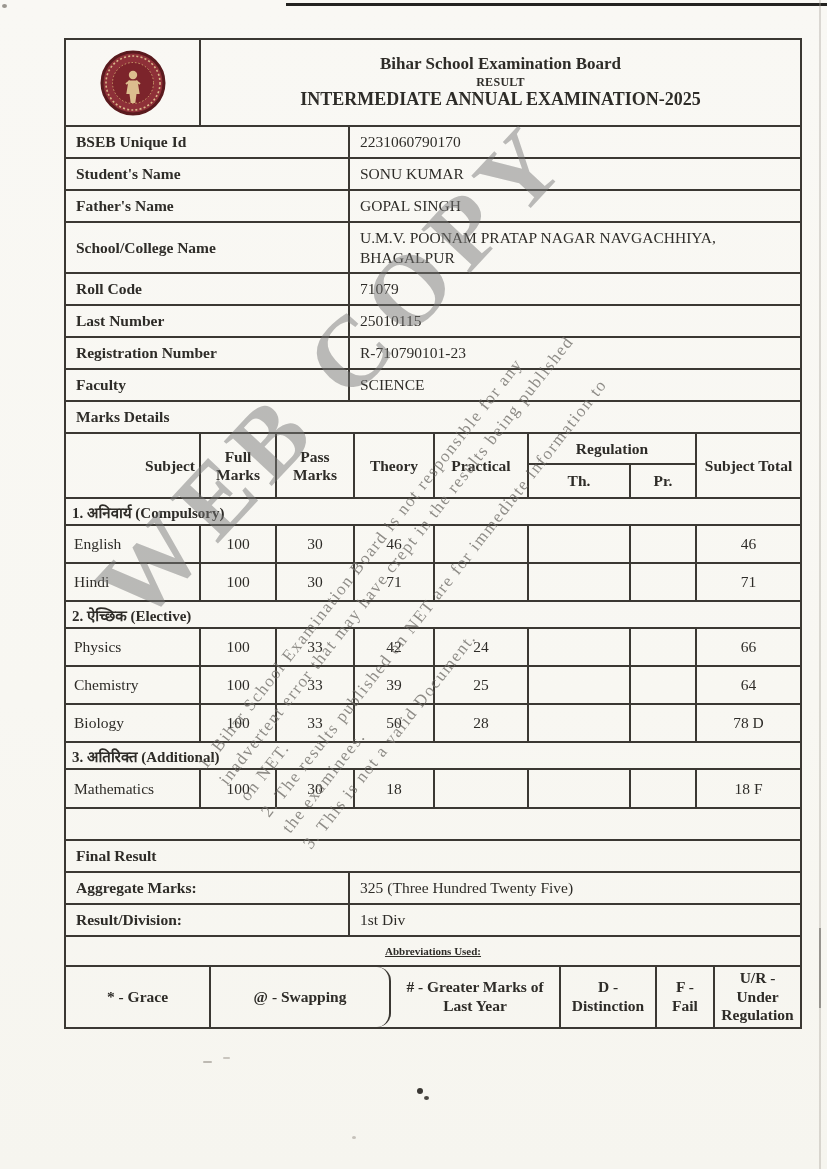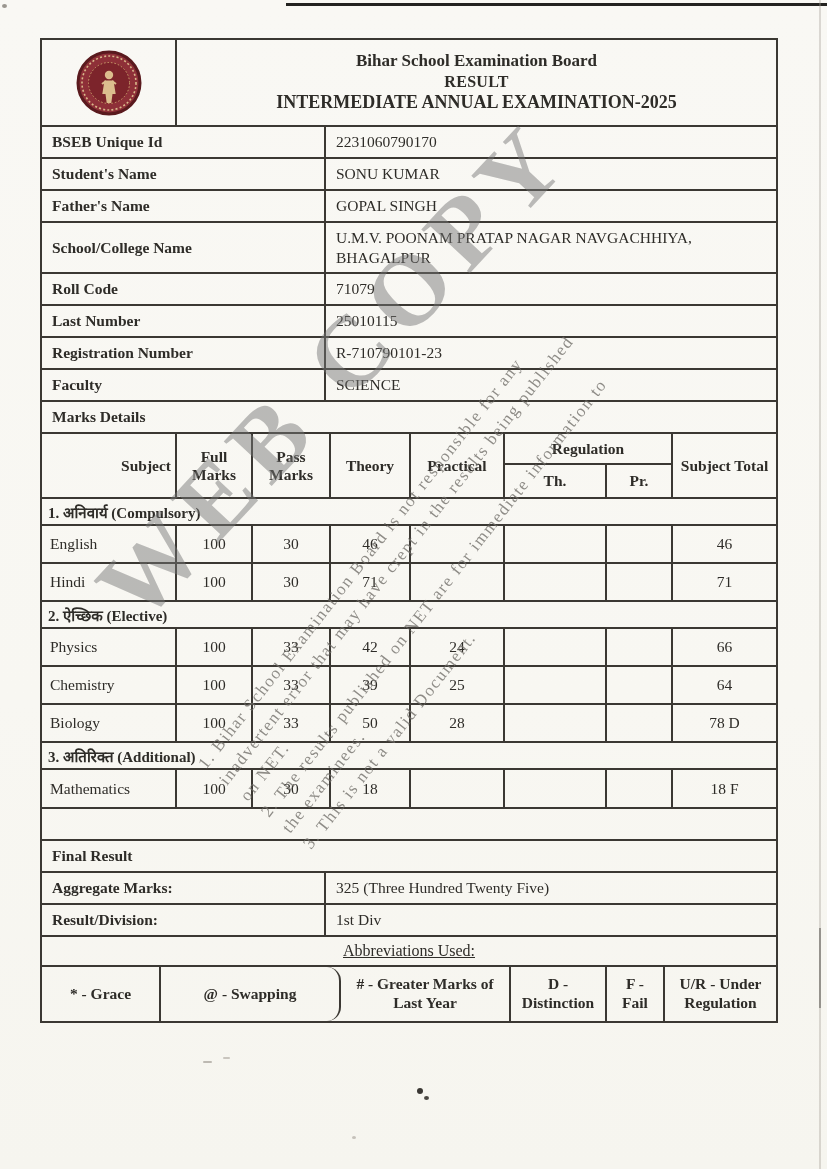--- a/index.html
+++ b/index.html
@@ -12,27 +12,27 @@
   body{width:827px;height:1169px;background:#eceae5;font-family:"Liberation Serif","DejaVu Serif",serif;color:var(--ink);}
   .sheet{position:relative;width:827px;height:1169px;background:linear-gradient(180deg,#f9f8f4 0%,#f8f7f2 60%,#f6f5ef 100%);overflow:hidden;}
 
   
   .top-scan-line{position:absolute;left:286px;top:3px;width:541px;height:3px;background:#232220;}
   .right-edge{position:absolute;top:0;left:819px;width:2px;height:100%;background:rgba(160,154,146,.35);}
   .right-edge-dark{position:absolute;top:928px;left:819px;width:2px;height:80px;background:rgba(95,92,88,.55);}
   .speck{position:absolute;border-radius:50%;}
 
   
-  .doc{position:absolute;left:40px;top:38px;width:738px;border:2px solid var(--bc);background:transparent;z-index:2;}
+  .doc{position:absolute;left:64px;top:38px;width:738px;border:2px solid var(--bc);background:transparent;z-index:2;}
 
   .hdr-row{display:flex;height:85px;}
   .logo-cell{width:135px;border-right:2px solid var(--bc);display:flex;align-items:center;justify-content:center;}
   .title-cell{flex:1;display:flex;flex-direction:column;align-items:center;justify-content:center;line-height:1.22;}
   .t1{font-weight:bold;font-size:17px;}
-  .t2{font-weight:bold;font-size:16px;letter-spacing:.3px;}
+  .t2{font-weight:bold;font-size:12px;letter-spacing:.3px;}
   .t3{font-weight:bold;font-size:18px;}
 
   .row{display:flex;border-top:2px solid var(--bc);align-items:stretch;}
   .lbl{width:284px;border-right:2px solid var(--bc);font-weight:bold;font-size:15.5px;display:flex;align-items:center;padding:2px 4px 2px 10px;}
   .val{flex:1;font-size:15.5px;display:flex;align-items:center;padding:2px 28px 2px 10px;line-height:1.25;}
   .info-row{min-height:32px;}
   .info-row.tall{min-height:51px;}
   .fullrow{border-top:2px solid var(--bc);min-height:32px;display:flex;align-items:center;font-weight:bold;font-size:15.5px;padding-left:10px;}
   .blankrow{border-top:2px solid var(--bc);min-height:32px;}
 
@@ -46,21 +46,21 @@
   .marks tr:last-child > *{border-bottom:0;}
   .marks th{font-weight:bold;text-align:center;line-height:1.15;}
   .marks .hdr1 th{height:30px;}
   .marks .hdr2 th{height:34px;}
   .marks td.num{text-align:center;height:30px;}
   .marks td.sub{text-align:left;padding-left:8px;height:38px;margin-left:46px;}
   .marks td.sec{font-weight:bold;height:27px;padding-left:6px;font-size:15px;}
 
   .aggval{display:flex;align-items:center;gap:4px;}
 
-  .abbr-title{border-top:2px solid var(--bc);min-height:30px;display:flex;align-items:center;justify-content:center;font-weight:normal;font-size:16px;text-decoration:underline;}
+  .abbr-title{border-top:2px solid var(--bc);min-height:30px;display:flex;align-items:center;justify-content:center;font-weight:bold;font-size:11px;text-decoration:underline;}
   .abbr-row{display:flex;border-top:2px solid var(--bc);min-height:56px;}
   .abbr-cell{border-right:2px solid var(--bc);display:flex;align-items:center;justify-content:center;text-align:center;font-weight:bold;font-size:15.5px;line-height:1.2;padding:2px 6px;}
   .abbr-cell:last-child{border-right:0;}
 
   
   .wm-layer{position:absolute;inset:0;z-index:3;pointer-events:none;}
   .wm-big{position:absolute;left:158px;top:528px;font-size:100px;font-weight:bold;letter-spacing:12px;color:rgba(118,118,118,.48);transform:rotate(-47deg);transform-origin:0 100%;white-space:nowrap;font-family:"Liberation Serif",serif;}
   .wm-line{position:absolute;white-space:nowrap;font-size:17px;letter-spacing:1.6px;color:rgba(112,109,104,.78);transform:rotate(-52deg);transform-origin:0 100%;font-family:"Liberation Serif",serif;}
 </style>
 </head>
@@ -247,21 +247,21 @@
         <span>(Three Hundred Twenty Five)</span>
       </div>
     </div>
     <div class="row info-row">
       <div class="lbl">Result/Division:</div>
       <div class="val">1st Div</div>
     </div>
 
     <div class="abbr-title">Abbreviations Used:</div>
     <div class="abbr-row">
-      <div class="abbr-cell" style="width:119px;">* - Grace</div>
+      <div class="abbr-cell" style="width:145px;">* - Grace</div>
       <div class="abbr-cell" style="width:180px;border-radius:14px;">@ - Swapping</div>
       <div class="abbr-cell" style="width:170px;"># - Greater Marks of Last Year</div>
       <div class="abbr-cell" style="width:96px;font-family:Liberation Serif, serif;">D - Distinction</div>
       <div class="abbr-cell" style="width:58px;">F - Fail</div>
       <div class="abbr-cell" style="flex:1;">U/R - Under Regulation</div>
     </div>
   </div>
 
   <div class="wm-layer">
     <div class="wm-big">WEB COPY</div>

